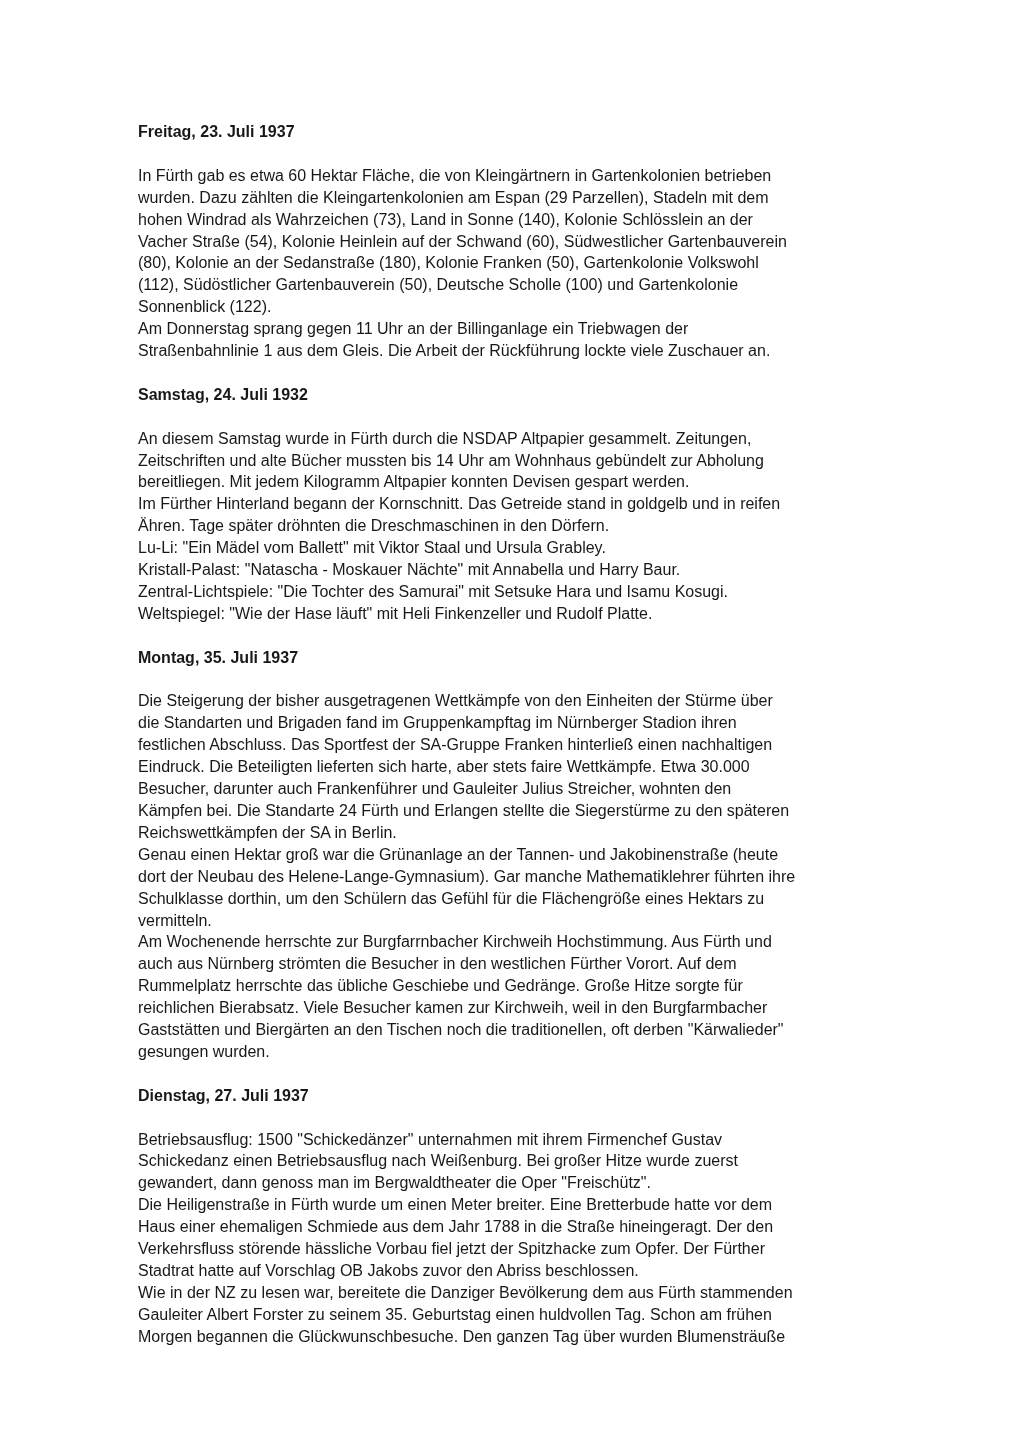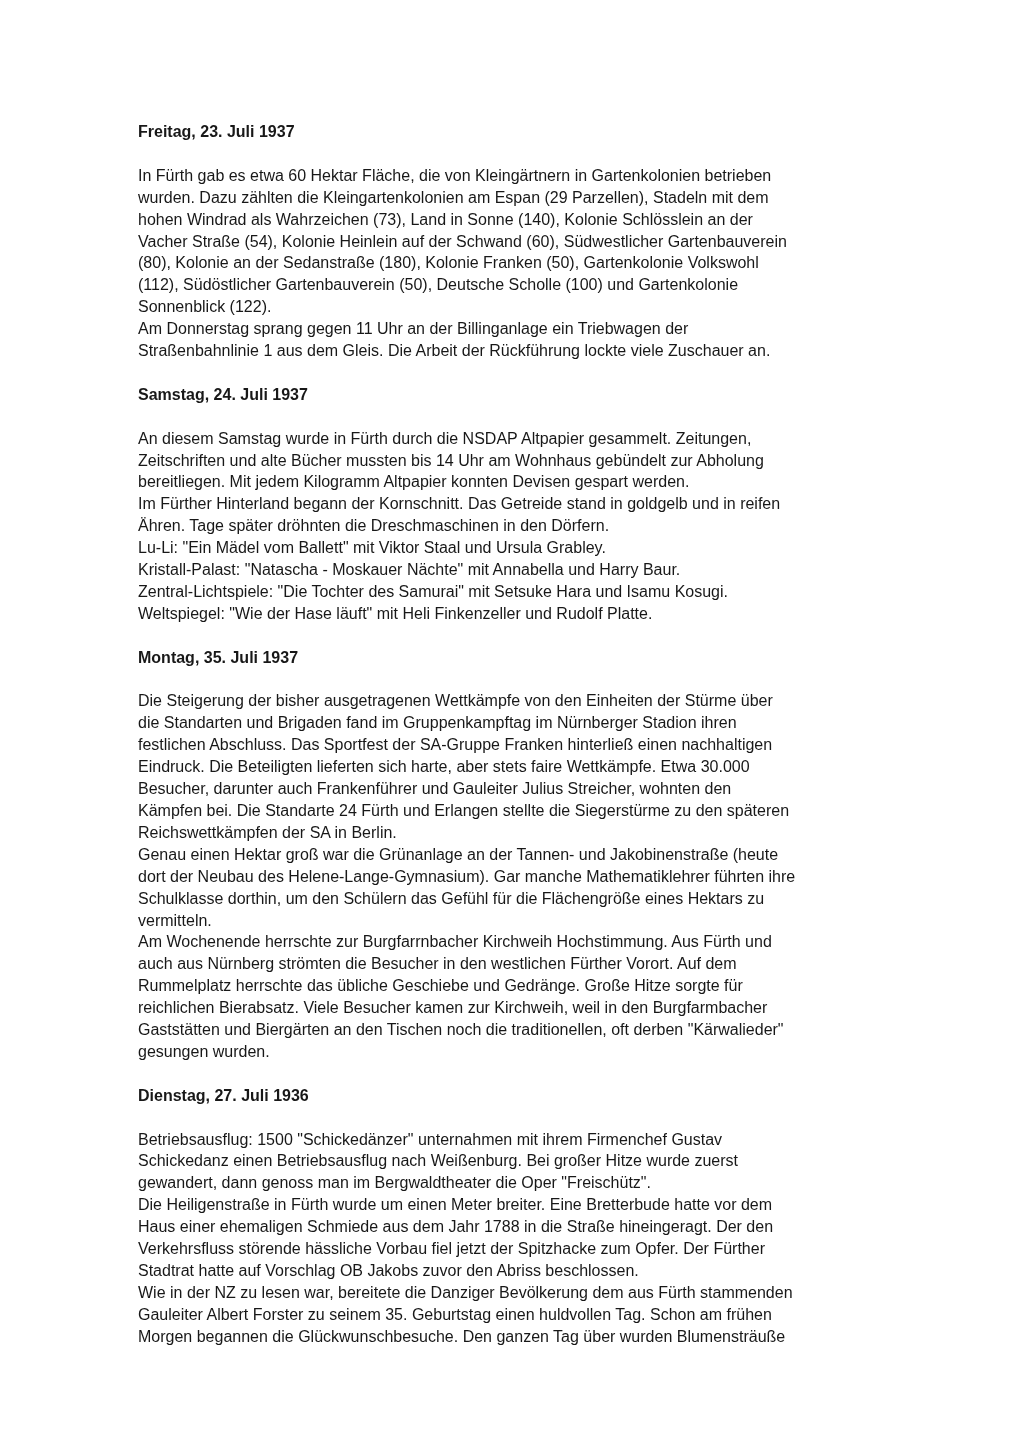--- a/index.html
+++ b/index.html
@@ -59,21 +59,21 @@
 hohen Windrad als Wahrzeichen (73), Land in Sonne (140), Kolonie Schlösslein an der
 Vacher Straße (54), Kolonie Heinlein auf der Schwand (60), Südwestlicher Gartenbauverein
 (80), Kolonie an der Sedanstraße (180), Kolonie Franken (50), Gartenkolonie Volkswohl
 (112), Südöstlicher Gartenbauverein (50), Deutsche Scholle (100) und Gartenkolonie
 Sonnenblick (122).
 Am Donnerstag sprang gegen 11 Uhr an der Billinganlage ein Triebwagen der
 Straßenbahnlinie 1 aus dem Gleis. Die Arbeit der Rückführung lockte viele Zuschauer an.</div>
     </div>
 
     <div class="section">
-      <h2 class="section-heading">Samstag, 24. Juli 1937</h2>
+      <h2 class="section-heading">Samstag, 24. Juli 1932</h2>
       <div class="section-body">An diesem Samstag wurde in Fürth durch die NSDAP Altpapier gesammelt. Zeitungen,
 Zeitschriften und alte Bücher mussten bis 14 Uhr am Wohnhaus gebündelt zur Abholung
 bereitliegen. Mit jedem Kilogramm Altpapier konnten Devisen gespart werden.
 Im Fürther Hinterland begann der Kornschnitt. Das Getreide stand in goldgelb und in reifen
 Ähren. Tage später dröhnten die Dreschmaschinen in den Dörfern.
 Lu-Li: "Ein Mädel vom Ballett" mit Viktor Staal und Ursula Grabley.
 Kristall-Palast: "Natascha - Moskauer Nächte" mit Annabella und Harry Baur.
 Zentral-Lichtspiele: "Die Tochter des Samurai" mit Setsuke Hara und Isamu Kosugi.
 Weltspiegel: "Wie der Hase läuft" mit Heli Finkenzeller und Rudolf Platte.</div>
     </div>
@@ -93,21 +93,21 @@
 vermitteln.
 Am Wochenende herrschte zur Burgfarrnbacher Kirchweih Hochstimmung. Aus Fürth und
 auch aus Nürnberg strömten die Besucher in den westlichen Fürther Vorort. Auf dem
 Rummelplatz herrschte das übliche Geschiebe und Gedränge. Große Hitze sorgte für
 reichlichen Bierabsatz. Viele Besucher kamen zur Kirchweih, weil in den Burgfarmbacher
 Gaststätten und Biergärten an den Tischen noch die traditionellen, oft derben "Kärwalieder"
 gesungen wurden.</div>
     </div>
 
     <div class="section">
-      <h2 class="section-heading">Dienstag, 27. Juli 1936</h2>
+      <h2 class="section-heading">Dienstag, 27. Juli 1937</h2>
       <div class="section-body">Betriebsausflug: 1500 "Schickedänzer" unternahmen mit ihrem Firmenchef Gustav
 Schickedanz einen Betriebsausflug nach Weißenburg. Bei großer Hitze wurde zuerst
 gewandert, dann genoss man im Bergwaldtheater die Oper "Freischütz".
 Die Heiligenstraße in Fürth wurde um einen Meter breiter. Eine Bretterbude hatte vor dem
 Haus einer ehemaligen Schmiede aus dem Jahr 1788 in die Straße hineingeragt. Der den
 Verkehrsfluss störende hässliche Vorbau fiel jetzt der Spitzhacke zum Opfer. Der Fürther
 Stadtrat hatte auf Vorschlag OB Jakobs zuvor den Abriss beschlossen.
 Wie in der NZ zu lesen war, bereitete die Danziger Bevölkerung dem aus Fürth stammenden
 Gauleiter Albert Forster zu seinem 35. Geburtstag einen huldvollen Tag. Schon am frühen
 Morgen begannen die Glückwunschbesuche. Den ganzen Tag über wurden Blumensträuße</div>

